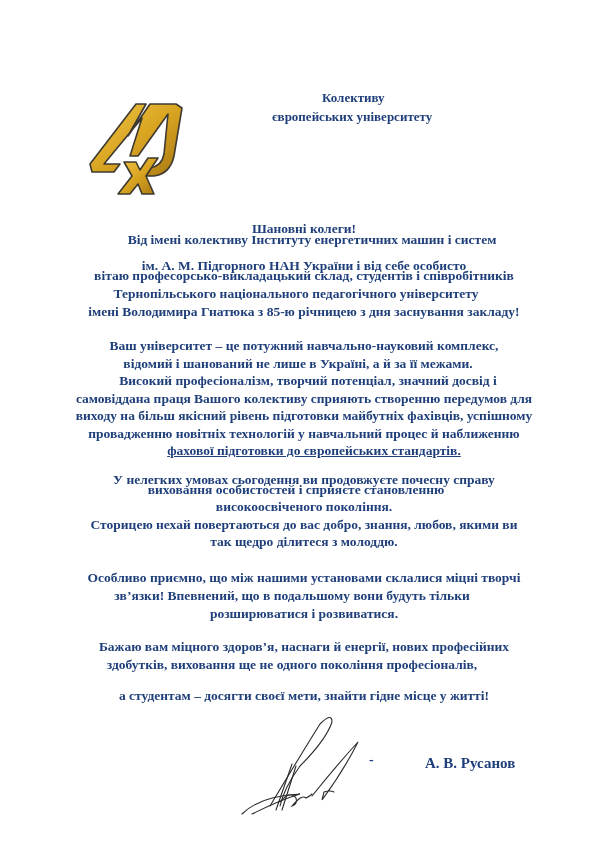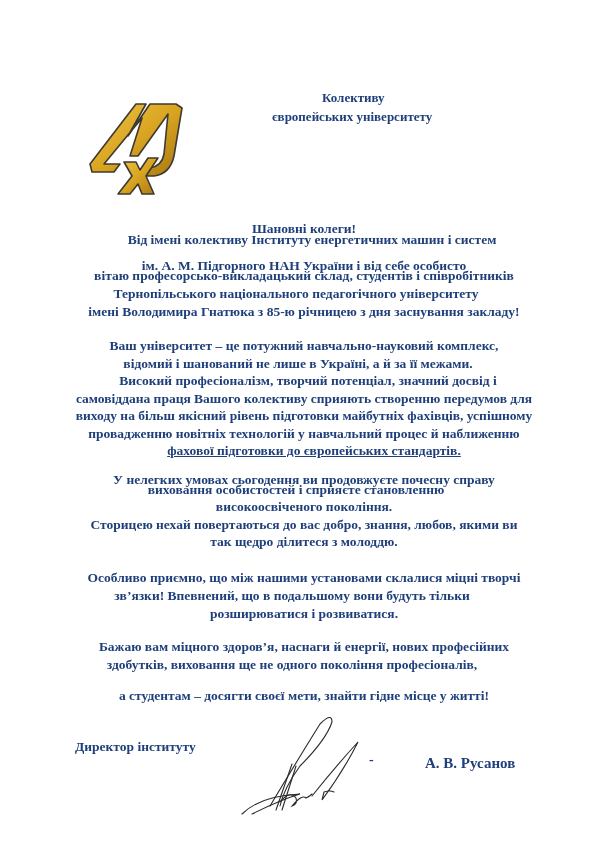--- a/index.html
+++ b/index.html
@@ -75,21 +75,20 @@
       <div class="line" style="top: 606px; left: 0px;">розширюватися і розвиватися.</div>
     </div>
     <div>
       <div class="line" style="top: 639px; left: 0px;">Бажаю вам міцного здоров’я, наснаги й енергії, нових професійних</div>
       <div class="line" style="top: 657px; left: -12px;">здобутків, виховання ще не одного покоління професіоналів,</div>
       <div class="line" style="top: 688px; left: 0px;">а студентам – досягти своєї мети, знайти гідне місце у житті!</div>
     </div>
   </div>
 
 <div class="abs sig-left">
-  <div>Директор інституту</div>
 </div>
 
 <div class="abs signature">
   <svg width="150" height="110" viewBox="0 0 150 110">
     <g fill="none" stroke="#2b2b2b" stroke-width="1.1" stroke-linecap="round">
       <path d="M30 100 Q60 50 80 18 Q92 6 92 16 Q86 34 60 60 Q44 82 40 100"></path>
       <path d="M52 58 L36 104"></path>
       <path d="M56 60 L42 104"></path>
       <path d="M2 108 Q20 90 60 88 Q40 94 12 108"></path>
       <path d="M40 96 Q50 84 56 92 Q58 98 52 100 Q62 88 66 92 Q70 90 72 88"></path>

